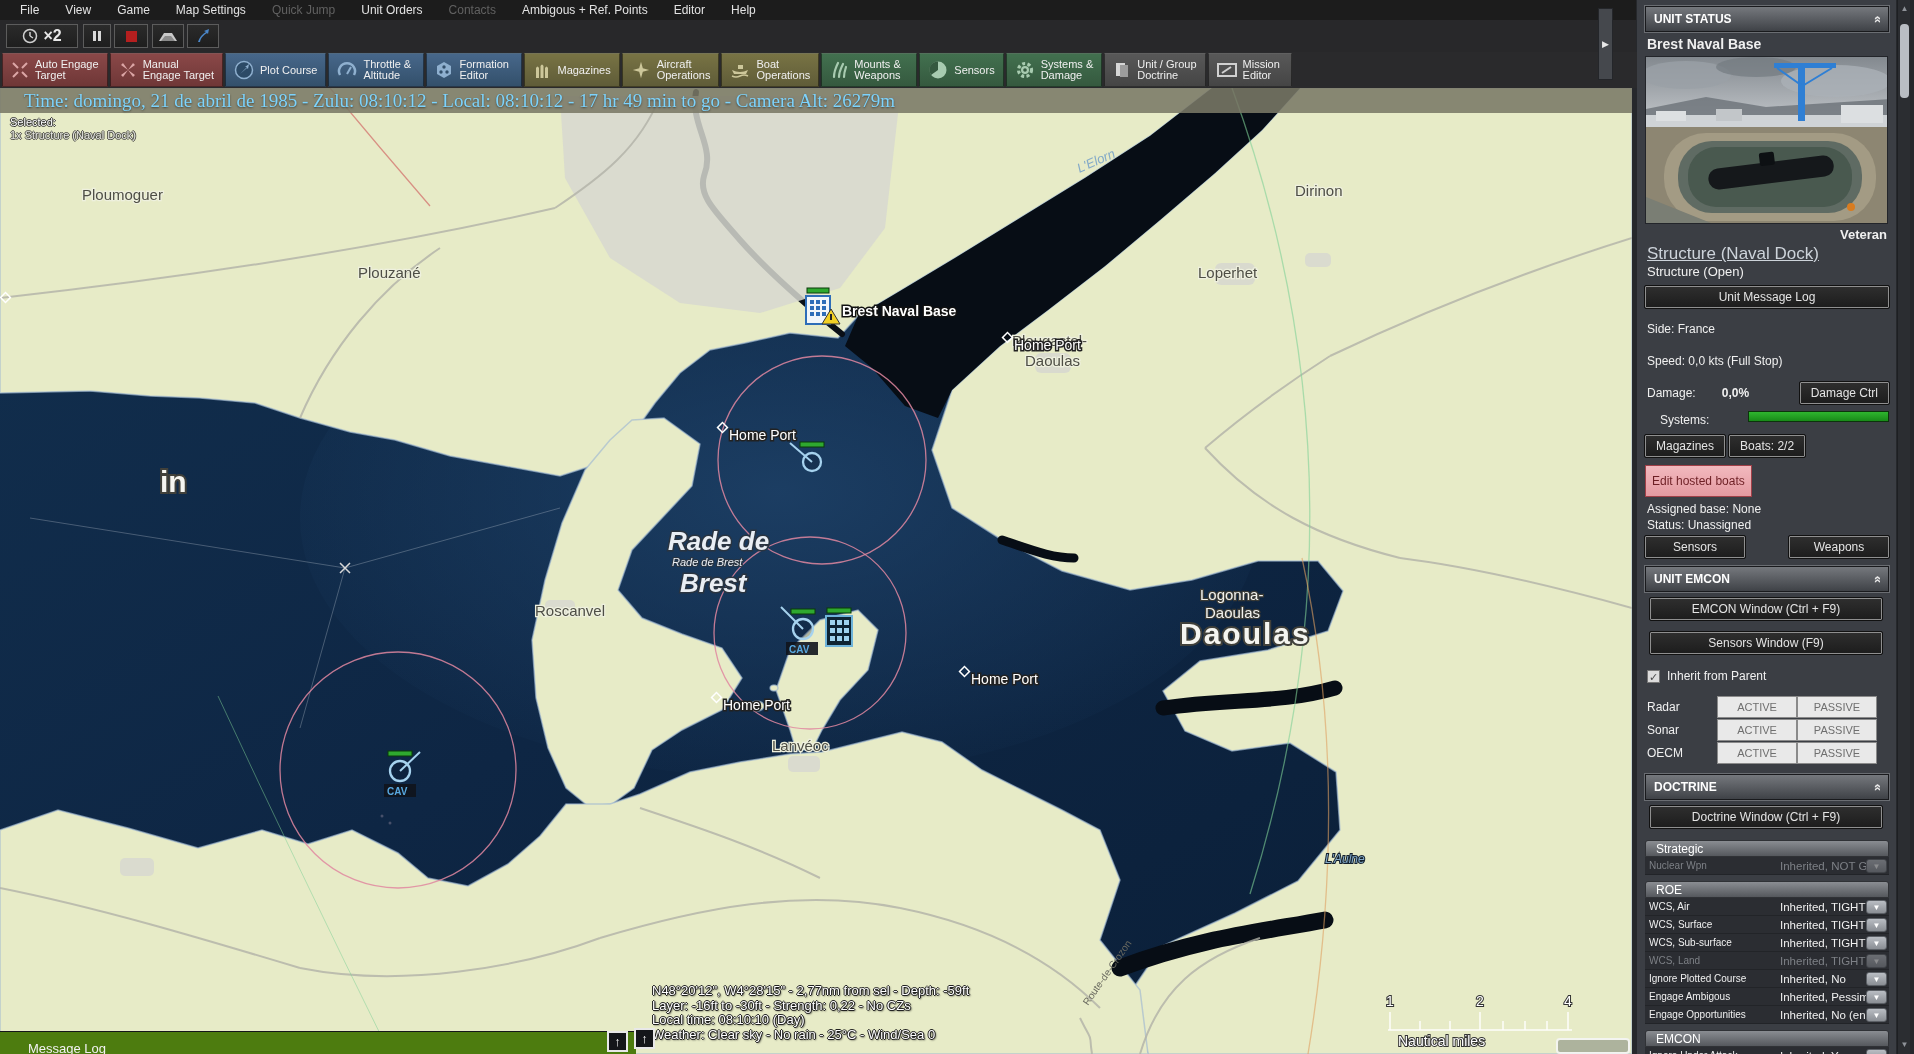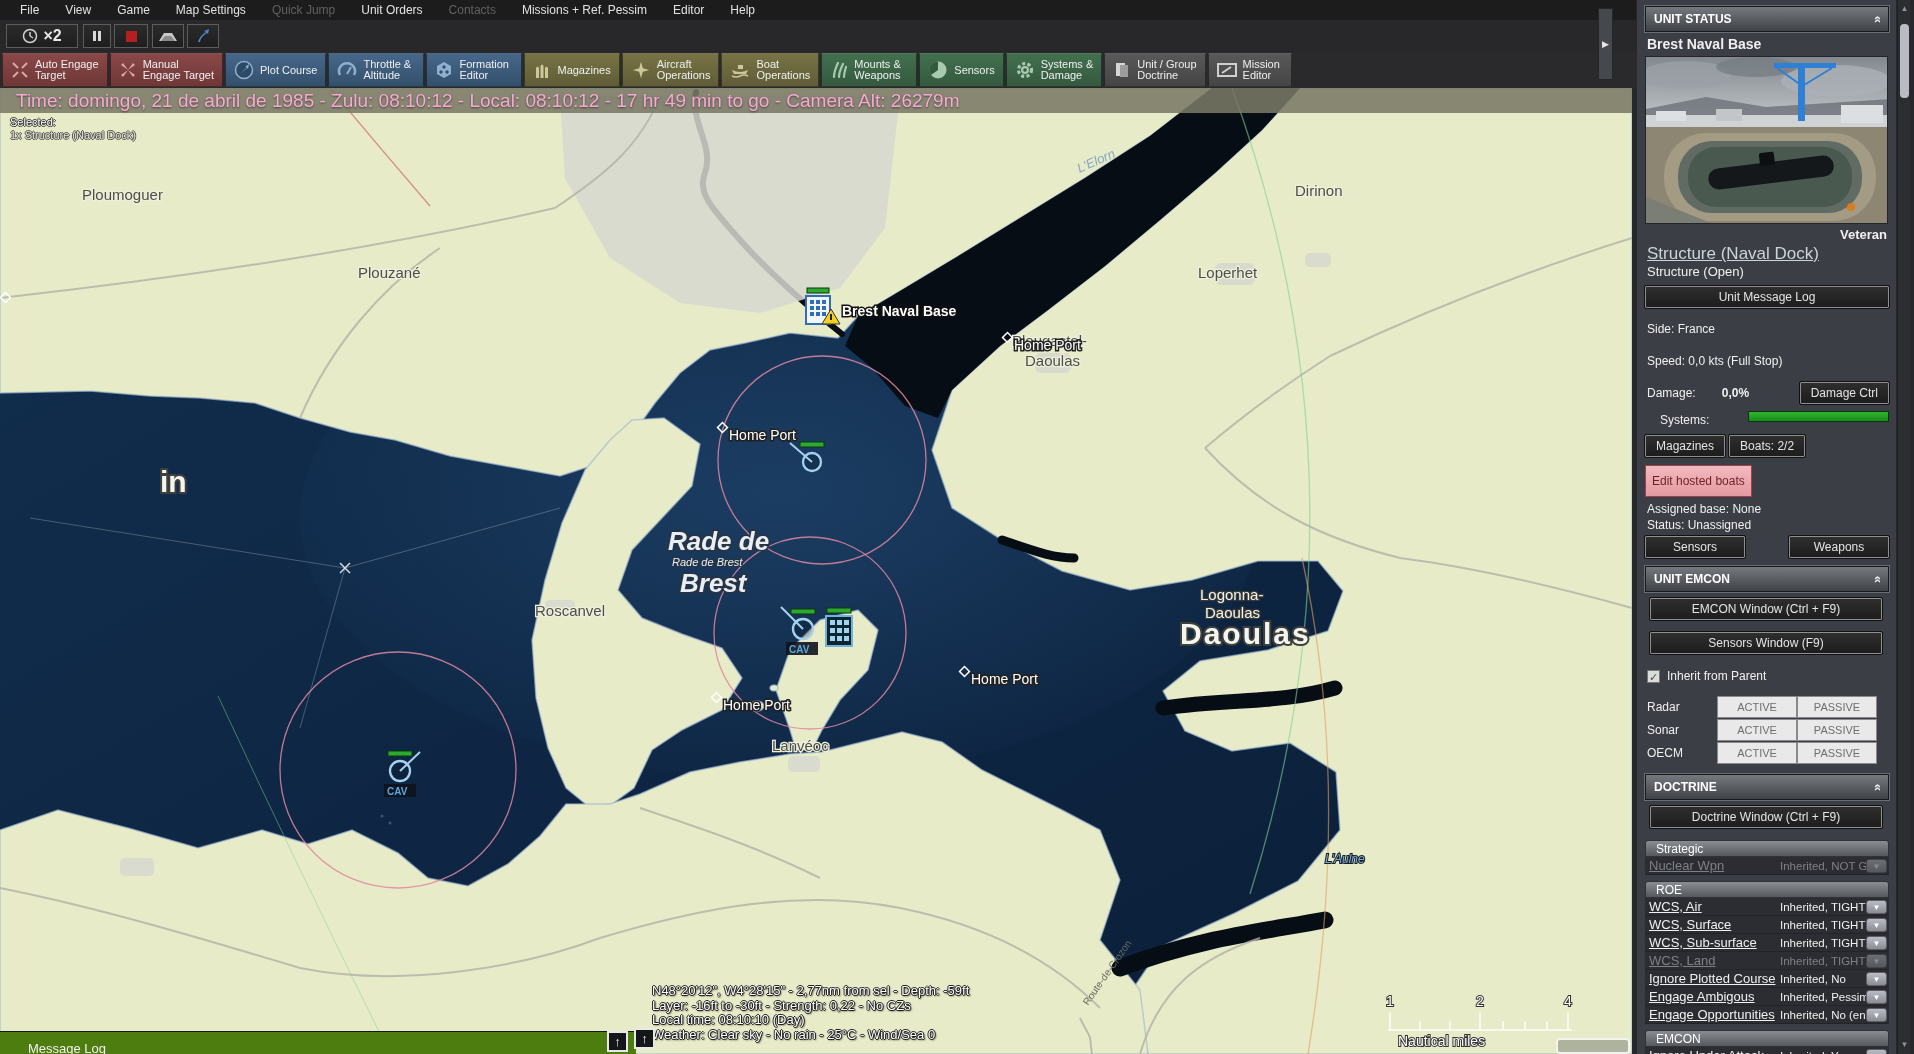--- a/index.html
+++ b/index.html
@@ -26,22 +26,22 @@
   .c-red   { background:linear-gradient(#8a4848,#6f3737); }
   .c-blue  { background:linear-gradient(#47678a,#33506b); }
   .c-olive { background:linear-gradient(#787344,#5f5c38); }
   .c-green { background:linear-gradient(#42704f,#35593f); }
   .c-gray  { background:linear-gradient(#585858,#454545); }
   .w2 { min-width:96px; } .w1 { min-width:84px; }
 
   
   .map-wrap { position:absolute; left:0; top:88px; width:1632px; height:966px; background:#0e2440; z-index:1; }
   .map-banner { position:absolute; left:0; top:88px; width:1632px; height:25px;
-    background:rgba(122,121,102,.88); color:#f9a8d4; font-size:19px; line-height:25px; padding-left:16px;
-    text-shadow:0 1px 2px rgba(0,0,0,.5); z-index:20; white-space:nowrap; }
+    background:rgba(122,121,102,.88); color:#7dd3fc; font-size:19px; line-height:25px; padding-left:24px;
+    text-shadow:0 1px 2px rgba(0,0,0,.5); z-index:20; white-space:nowrap;font-family:Liberation Serif, serif; }
   .sel-block { position:absolute; left:10px; top:116px; z-index:20; color:#fff; font-size:11px;
     text-shadow:-1px 0 #333,1px 0 #333,0 -1px #333,0 1px #333; line-height:13px; }
   .sel-block .l2 { color:#e6e6e6; opacity:.85; }
   .status-block { position:absolute; left:652px; top:984px; z-index:20; color:#fff; font-size:13px;
     line-height:14.5px; text-shadow:-1px 0 #222,1px 0 #222,0 -1px #222,0 1px #222,1px 1px 2px #000; white-space:nowrap; }
   .jump-box { position:absolute; width:21px; height:21px; background:#14161a; border:2px solid #e8e8e8;
     color:#fff; font-size:13px; font-weight:bold; display:flex; align-items:center; justify-content:center; z-index:22; }
   .msglog { position:absolute; left:0; top:1031px; width:636px; height:36px; background:#4d7c0f;
     border-top:1px solid #15161a; border-bottom:2px solid #2b4a6b; z-index:21;
     display:flex; align-items:center; color:#f2f2f2; font-size:13px; padding-left:28px; }
@@ -85,21 +85,21 @@
     font-size:11px; line-height:12px; text-align:center; }
   .emcon-table { margin-left:2px; margin-bottom:10px; }
   .emcon-tr { display:flex; align-items:center; height:23px; }
   .emcon-tr .rl { width:70px; font-size:12px; }
   .ap-cell { width:80px; height:22px; background:#e9e9e9; border:1px solid #8a8a8a; color:#6f6f6f;
     font-size:11px; display:flex; align-items:center; justify-content:center; cursor:pointer; }
   .subhdr { height:17px; background:linear-gradient(#8a8d92,#55585d); border-radius:3px 3px 0 0;
     font-size:12px; color:#fff; padding:1px 0 0 10px; margin-top:6px; border:1px solid #303236; }
   .drow { display:flex; align-items:center; height:18px; background:#2b2d32; border-bottom:1px solid #222428;
     padding:0 2px 0 4px; }
-  .drow .dl { flex:1; font-size:13px; white-space:nowrap;text-decoration:underline; }
+  .drow .dl { flex:1; font-size:10px; white-space:nowrap; }
   .drow .dv { width:86px; font-size:11.5px; white-space:nowrap; overflow:hidden; }
   .drow .dd { width:21px; height:14px; background:linear-gradient(#b9bdc3,#8a8e94); border-radius:3px;
     border:1px solid #5c6066; color:#fff; font-size:8px; text-align:center; line-height:13px; cursor:pointer; }
   .drow.dis .dl, .drow.dis .dv { color:#7d8086; }
   .drow.dis .dd { opacity:.45; }
 
   
   text { font-family:"Liberation Sans", sans-serif; }
 </style>
 </head>
@@ -326,21 +326,21 @@
   <div class="corner-box"></div>
 
   <div class="menubar">
     <div class="menu-item">File</div>
     <div class="menu-item">View</div>
     <div class="menu-item">Game</div>
     <div class="menu-item">Map Settings</div>
     <div class="menu-item dim">Quick Jump</div>
     <div class="menu-item">Unit Orders</div>
     <div class="menu-item dim">Contacts</div>
-    <div class="menu-item">Missions + Ref. Pessim</div>
+    <div class="menu-item">Ambigous + Ref. Points</div>
     <div class="menu-item">Editor</div>
     <div class="menu-item">Help</div>
   </div>
 
   <div class="ctrlrow">
     <div class="tbtn" style="left:6px; width:72px;">
       <svg width="16" height="16" viewBox="0 0 16 16">
         <circle cx="8" cy="8" r="6.5" fill="none" stroke="#cfcfcf" stroke-width="1.5"></circle>
         <path d="M8,8 L8,4 M8,8 L11,10" stroke="#cfcfcf" stroke-width="1.5"></path>
       </svg>

